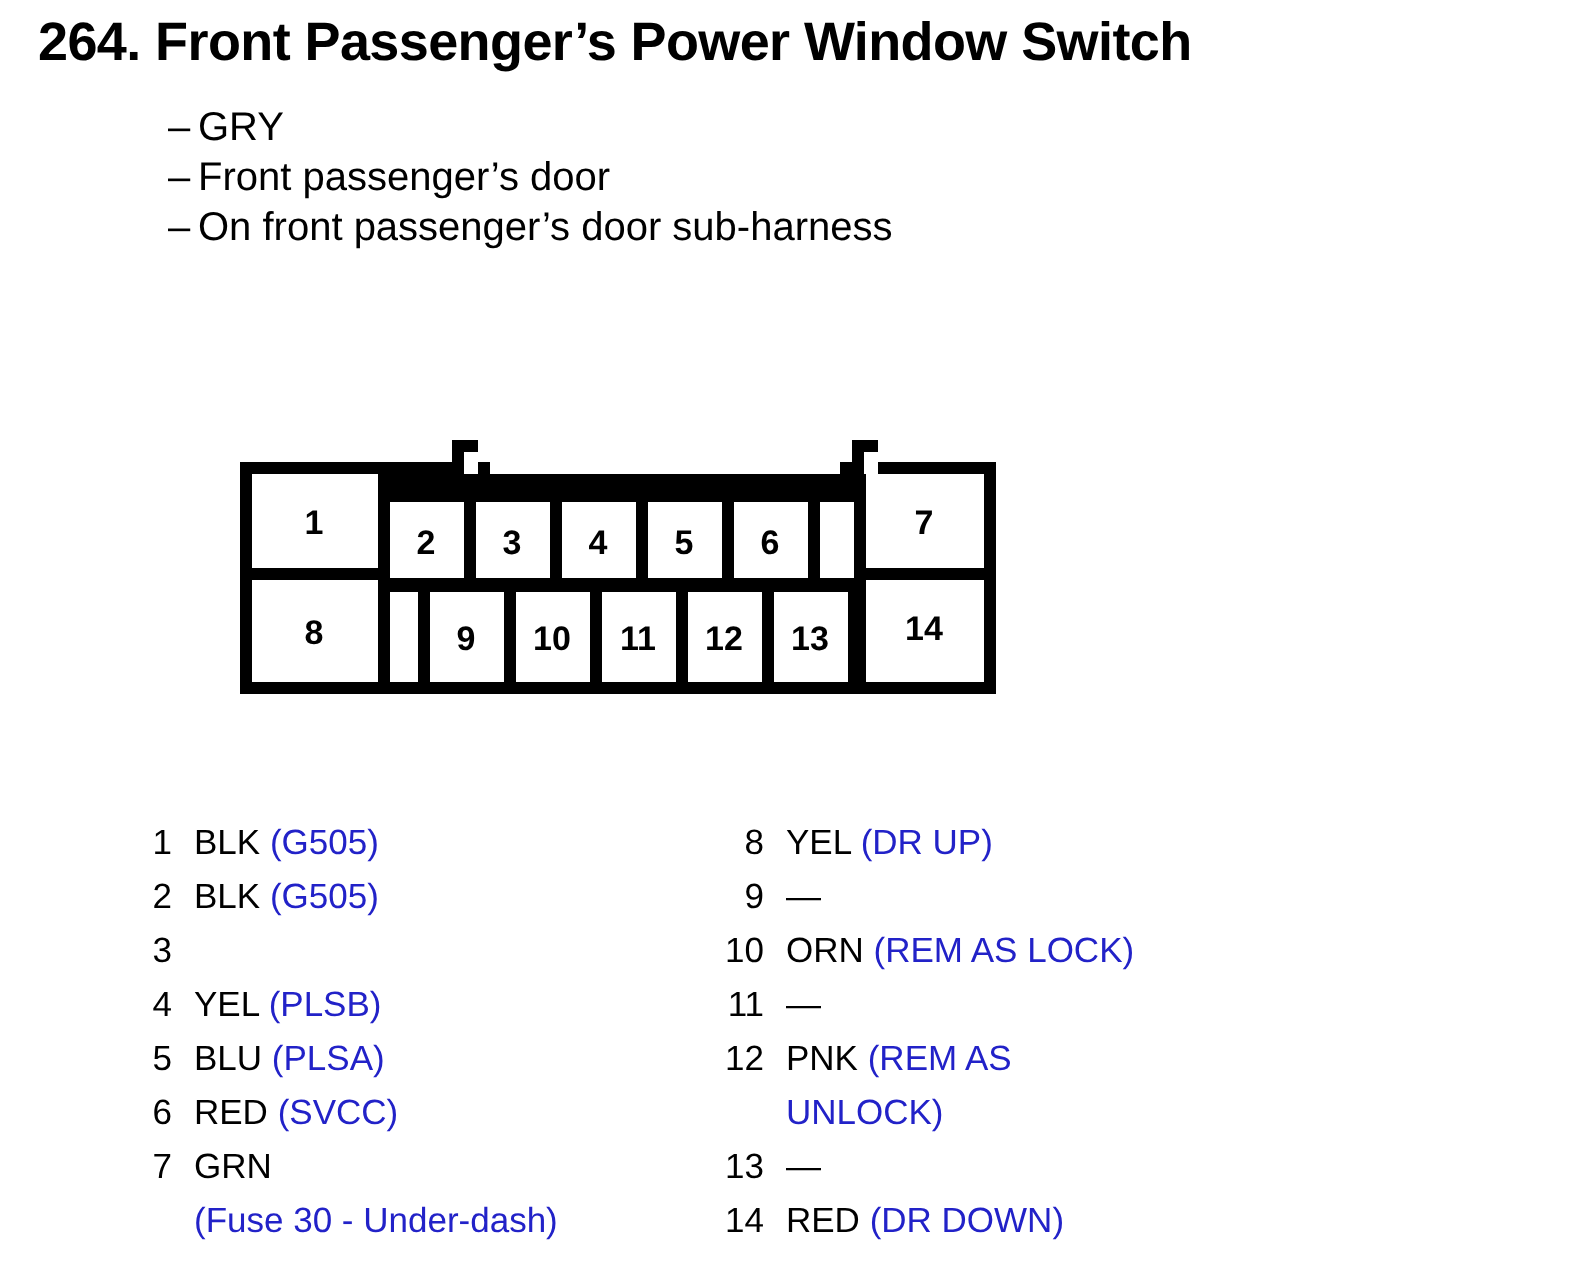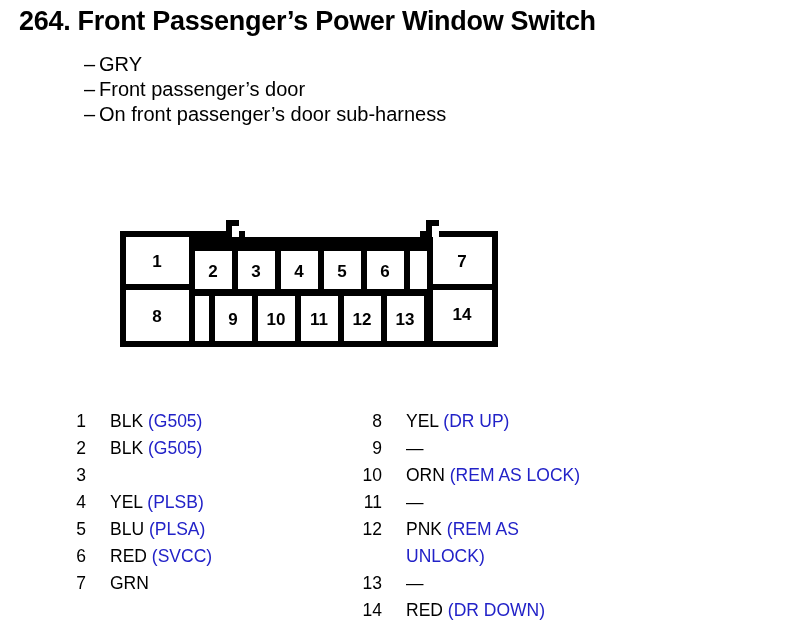--- a/index.html
+++ b/index.html
@@ -82,21 +82,21 @@
   }
   .pin-row.tall { height: 54px; }
 
   .pin-num {
     width: 26px;
     text-align: right;
     flex: 0 0 26px;
     color: #000000;
   }
   .pin-body {
-    margin-left: 24px;
+    margin-left: 11px;
     white-space: normal;
   }
   .pin-color { color: #000000; }
   .pin-circuit { color: #2222c8; }
   .pin-circuit-wrap { display: block; color: #2222c8; }
   .pin-empty { color: #000000; letter-spacing: 0; }
 </style>
 </head>
 <body>
 
@@ -216,21 +216,21 @@
       <span class="pin-body"><span class="pin-color">BLU</span> <span class="pin-circuit">(PLSA)</span></span>
     </div>
 
     <div class="pin-row">
       <span class="pin-num">6</span>
       <span class="pin-body"><span class="pin-color">RED</span> <span class="pin-circuit">(SVCC)</span></span>
     </div>
 
     <div class="pin-row tall">
       <span class="pin-num">7</span>
-      <span class="pin-body"><span class="pin-color">GRN</span></span>
+      <span class="pin-body"><span class="pin-color">GRN</span><span class="pin-circuit-wrap">(Fuse 30 - Under-dash)</span></span>
     </div>
 
   </div>
 
   <div class="legend-col" id="legend-col-right">
 
     <div class="pin-row">
       <span class="pin-num">8</span>
       <span class="pin-body"><span class="pin-color">YEL</span> <span class="pin-circuit">(DR UP)</span></span>
     </div>

